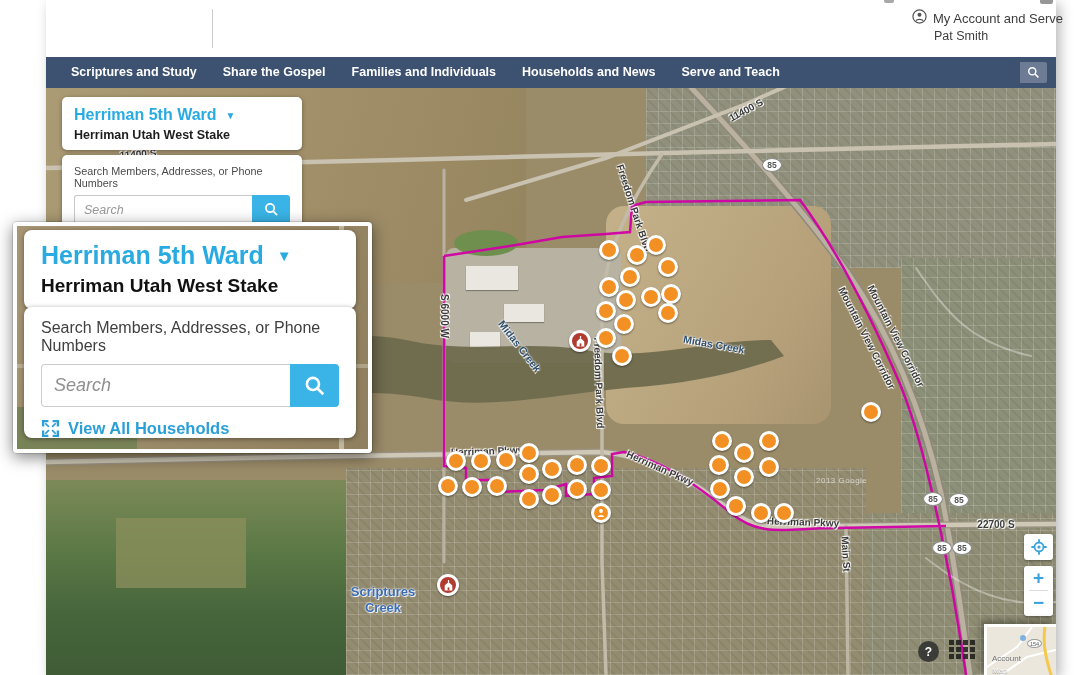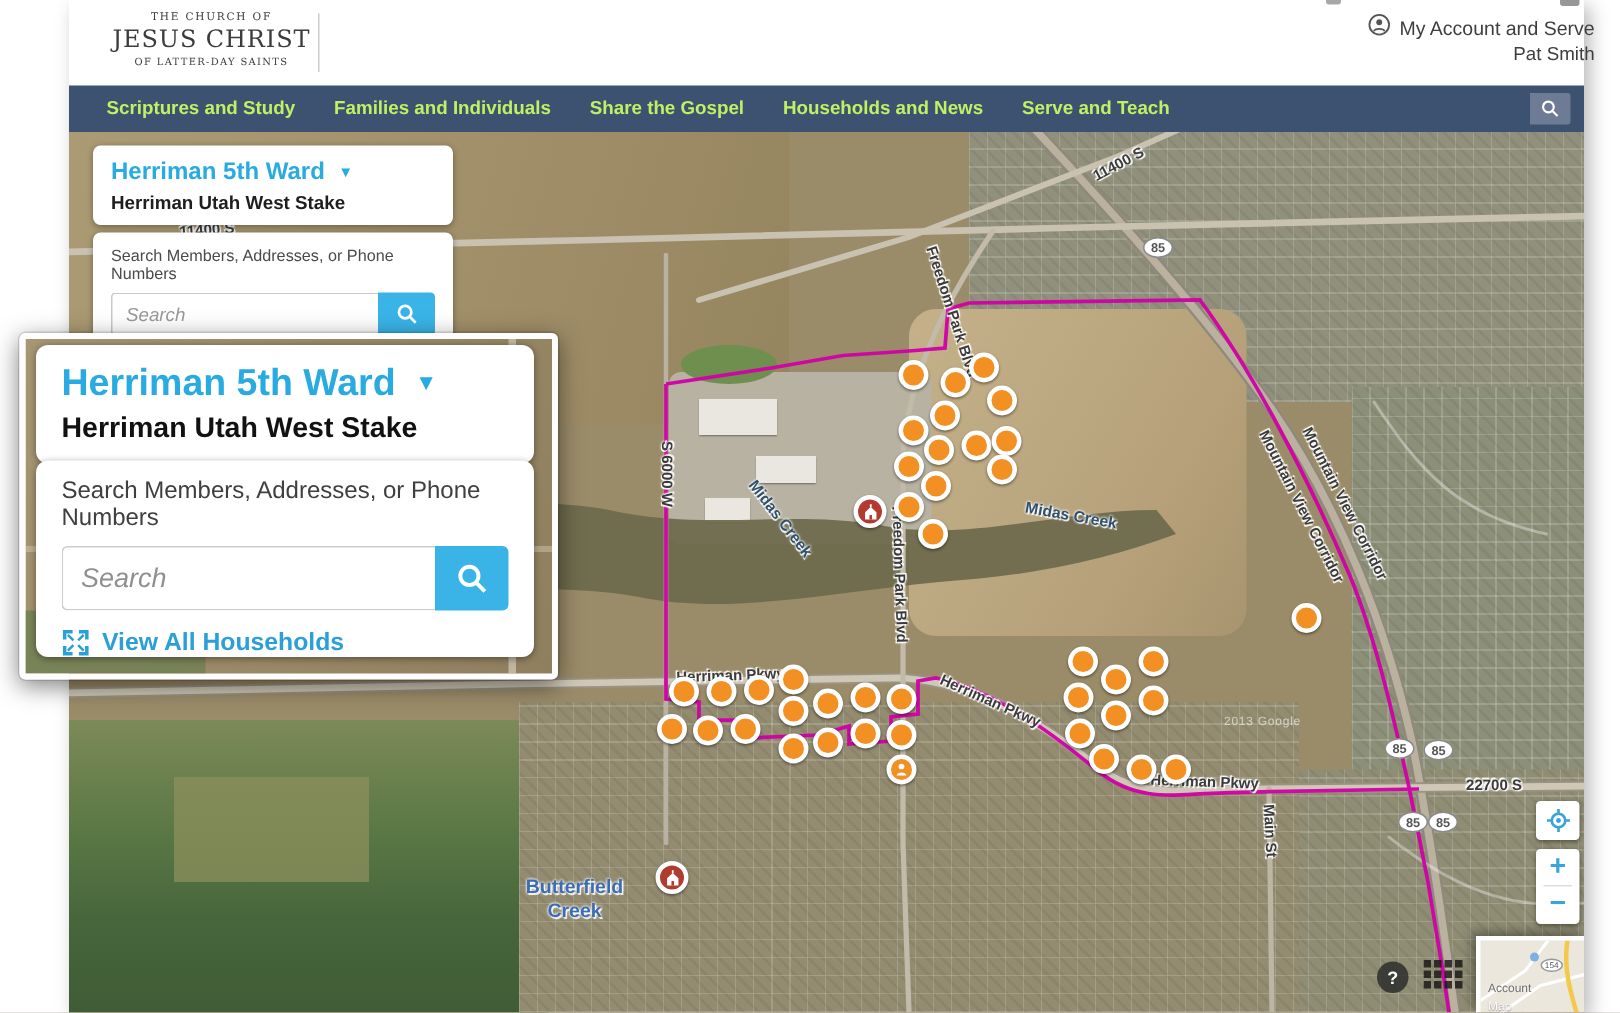--- a/index.html
+++ b/index.html
@@ -17,27 +17,27 @@
     color:#3c3c3c; cursor:pointer; }
   .logo .l1{font:400 7px "DejaVu Serif", serif; letter-spacing:1.2px;}
   .logo .l2{font:400 16px "DejaVu Serif", serif; letter-spacing:.6px; margin-top:1px;}
   .logo .l3{font:400 6.6px "DejaVu Serif", serif; letter-spacing:.9px; margin-top:2px;}
   .hdr-divider{position:absolute; left:166px; top:9px; width:1px; height:39px; background:#ccc;}
   .page-title{position:absolute; left:181px; top:11px;
     font:400 26px "DejaVu Serif", serif; color:#3e3e3e; letter-spacing:.2px;}
   .account{position:absolute; left:866px; top:9px; font-size:13px; color:#3e3e3e;
     cursor:pointer; white-space:nowrap;}
   .account .arow{display:flex; align-items:center; gap:6px;}
-  .account .auser{margin-left:22px; margin-top:2px; font-size:12.5px;text-align:right;}
+  .account .auser{margin-left:22px; margin-top:2px; font-size:12.5px;}
 
   
   nav{position:relative; height:31px; background:#3d5170;}
   #nav-items{display:flex; padding-left:12px;}
   .nav-item{padding:0 13px; line-height:31px; font-size:12.5px; font-weight:600;
-    color:#bef264; cursor:pointer; white-space:nowrap;}
+    color:#ffffff; cursor:pointer; white-space:nowrap;}
   .nav-search{position:absolute; right:9px; top:5px; display:flex;}
   .nav-search input{width:153px; height:21px; border:none; border-radius:2px 0 0 2px;
     padding:0 8px; font-size:11.5px; color:#333;}
   .nav-search input::placeholder{font-style:italic; color:#8d8d8d;}
   .nav-search button{width:27px; height:21px; border:none; border-radius:0 2px 2px 0;
     margin-left:2px; background:rgba(255,255,255,.25); cursor:pointer;
     display:flex; align-items:center; justify-content:center;}
 
   
   #map{position:relative; width:1010px; height:587px; overflow:hidden; background:#9b8c69;}
@@ -155,46 +155,41 @@
     display:flex;align-items:center;justify-content:center;}
 </style>
 </head>
 <body>
 
 <div id="page">
 
   <header>
     <div class="topcut-a"></div>
     <div class="topcut-b"></div>
-    <div class="logo">
-      <div class="l1">THE CHURCH OF</div>
-      <div class="l2">JESUS CHRIST</div>
-      <div class="l3">OF LATTER-DAY SAINTS</div>
-    </div>
     <div class="hdr-divider"></div>
     <div class="account">
       <div class="arow">
         <span>
           <svg width="15" height="15" viewBox="0 0 16 16">
               <circle cx="8" cy="8" r="7" stroke="#555" stroke-width="1.3" fill="none"></circle>
               <circle cx="8" cy="6.2" r="2.1" fill="#555"></circle>
               <path d="M4.2 12.6 C5 10.4 11 10.4 11.8 12.6" stroke="#555" stroke-width="1.3" fill="none"></path>
             </svg>
         </span>
         <span>My Account and Serve</span>
       </div>
       <div class="auser">Pat Smith</div>
     </div>
   </header>
 
   <nav>
     <div id="nav-items">
         <span class="nav-item">Scriptures and Study</span>
+        <span class="nav-item">Share the Gospel</span>
         <span class="nav-item">Families and Individuals</span>
-        <span class="nav-item">Share the Gospel</span>
         <span class="nav-item">Households and News</span>
         <span class="nav-item">Serve and Teach</span>
       </div>
     <div class="nav-search">
       <button>
         <svg width="13" height="13" viewBox="0 0 16 16">
             <circle cx="6.5" cy="6.5" r="4.4" stroke="#fff" stroke-width="1.8" fill="none"></circle>
             <line x1="10" y1="10" x2="14" y2="14" stroke="#fff" stroke-width="1.8"></line>
           </svg>
       </button>
@@ -245,21 +240,21 @@
         <div class="road-label" style="left: 553px; top: 295px; transform: translate(-50%, -50%) rotate(88deg);">Freedom Park Blvd</div>
         <div class="road-label" style="left: 441px; top: 363px; transform: translate(-50%, -50%) rotate(-2deg);">Herriman Pkwy</div>
         <div class="road-label" style="left: 614px; top: 380px; transform: translate(-50%, -50%) rotate(24deg);">Herriman Pkwy</div>
         <div class="road-label" style="left: 757px; top: 434px; transform: translate(-50%, -50%) rotate(2deg);">Herriman Pkwy</div>
         <div class="road-label" style="left: 950px; top: 436px; transform: translate(-50%, -50%) rotate(0deg);">22700 S</div>
         <div class="road-label" style="left: 800px; top: 466px; transform: translate(-50%, -50%) rotate(87deg);">Main St</div>
         <div class="road-label" style="left: 821px; top: 250px; transform: translate(-50%, -50%) rotate(63deg);">Mountain View Corridor</div>
         <div class="road-label" style="left: 850px; top: 248px; transform: translate(-50%, -50%) rotate(63deg);">Mountain View Corridor</div>
         <div class="water-label" style="left: 474px; top: 258px; transform: translate(-50%, -50%) rotate(52deg);">Midas Creek</div>
         <div class="water-label" style="left: 668px; top: 256px; transform: translate(-50%, -50%) rotate(10deg);">Midas Creek</div>
-        <div class="water-label water-big" style="left: 337px; top: 503px; transform: translate(-50%, -50%) rotate(0deg);">Butterfield</div>
+        <div class="water-label water-big" style="left: 337px; top: 503px; transform: translate(-50%, -50%) rotate(0deg);">Scriptures</div>
         <div class="water-label water-big" style="left: 337px; top: 519px; transform: translate(-50%, -50%) rotate(0deg);">Creek</div>
         <div class="shield" style="left: 726px; top: 77px; transform: translate(-50%, -50%) rotate(0deg);">85</div>
         <div class="shield" style="left: 887px; top: 411px; transform: translate(-50%, -50%) rotate(0deg);">85</div>
         <div class="shield" style="left: 913px; top: 412px; transform: translate(-50%, -50%) rotate(0deg);">85</div>
         <div class="shield" style="left: 896px; top: 460px; transform: translate(-50%, -50%) rotate(0deg);">85</div>
         <div class="shield" style="left: 916px; top: 460px; transform: translate(-50%, -50%) rotate(0deg);">85</div>
       </div>
     <div id="marker-layer">
         <div class="hh" style="left: 566px; top: 165px;"></div>
         <div class="hh" style="left: 594px; top: 170px;"></div>

